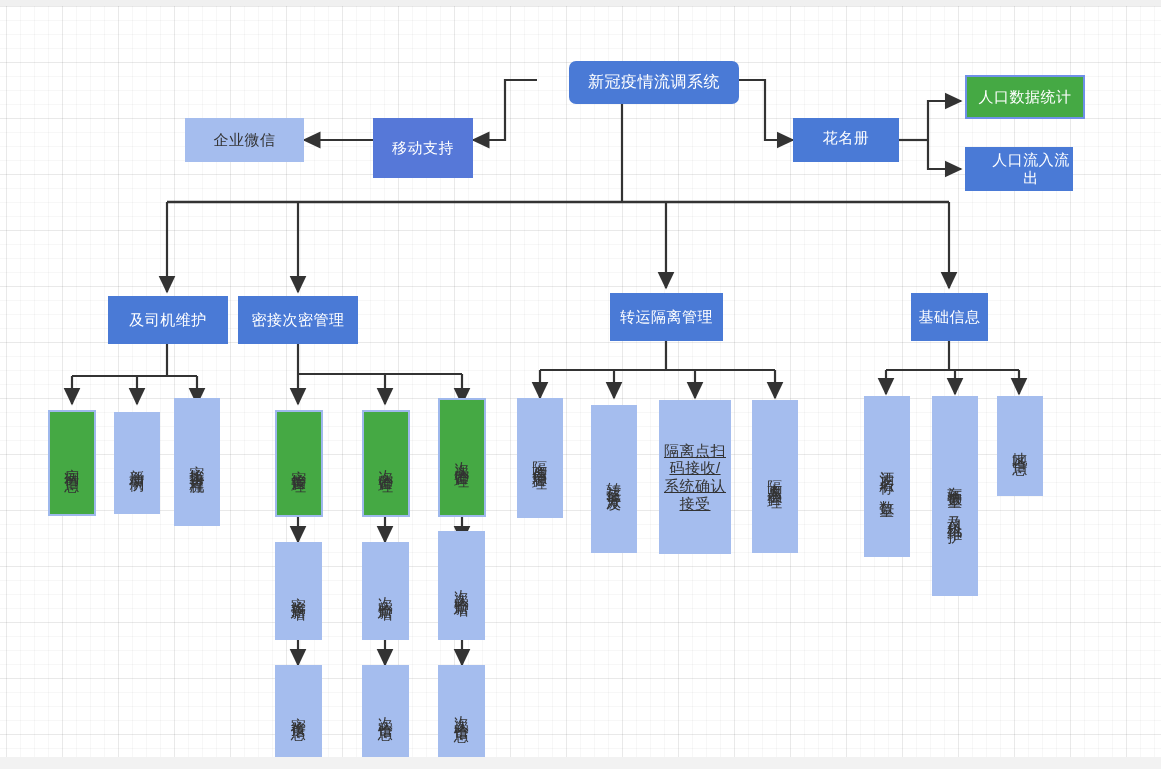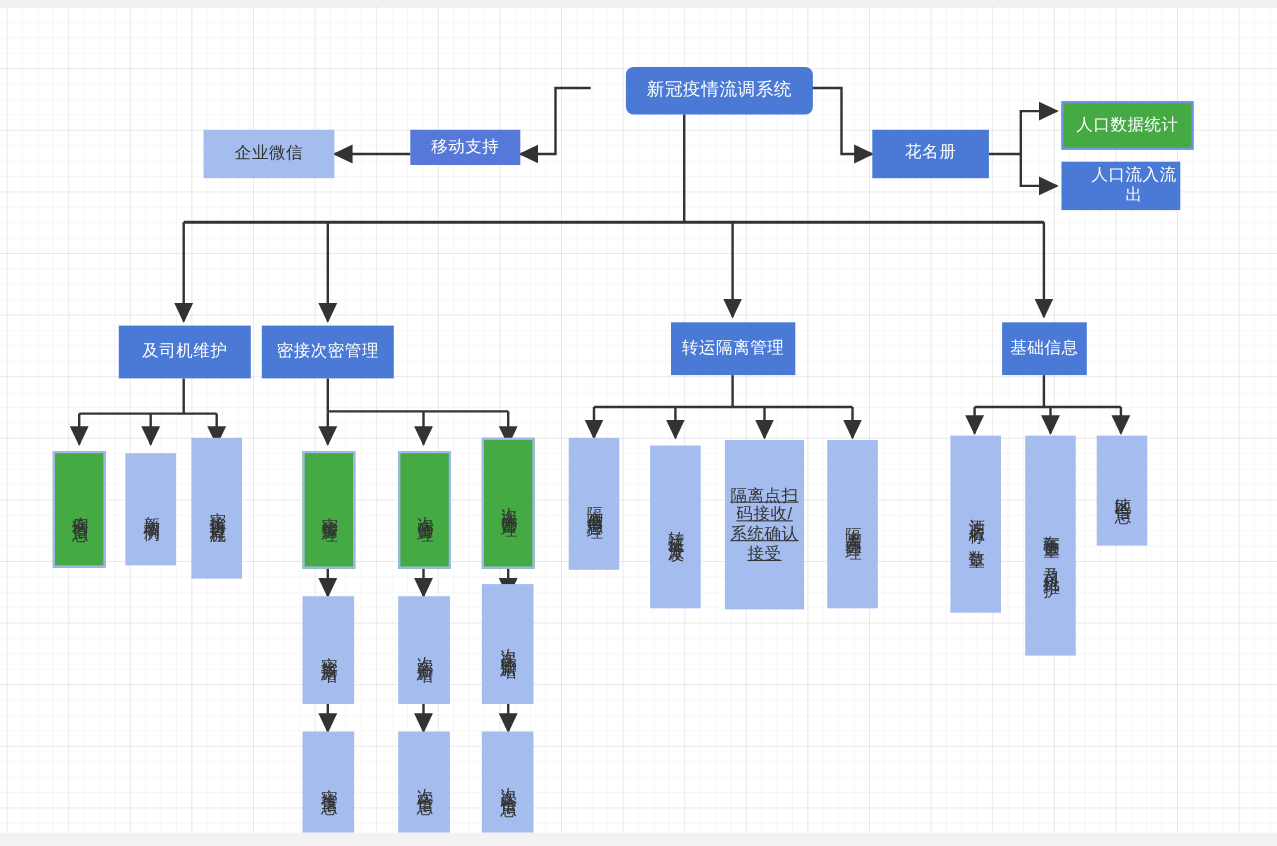--- a/index.html
+++ b/index.html
@@ -107,27 +107,27 @@
       <path d="M949,341 L949,370"></path>
       <path d="M886,370 L1019,370"></path>
       <path d="M886,370 L886,394" marker-end="url(#ar)"></path>
       <path d="M955,370 L955,394" marker-end="url(#ar)"></path>
       <path d="M1019,370 L1019,394" marker-end="url(#ar)"></path>
     </g>
   </svg>
 
   <div class="node n-root" style="left:537px;top:61px;width:170px;height:43px;margin-left:32px;">新冠疫情流调系统</div>
 
-  <div class="node n-blue2" style="left:373px;top:118px;width:100px;height:32px;">移动支持</div>
+  <div class="node n-blue2" style="left:373px;top:118px;width:100px;height:60px;">移动支持</div>
 
   <div class="node n-light" style="left:185px;top:118px;width:119px;height:44px;">企业微信</div>
 
   <div class="node n-blue" style="left:793px;top:118px;width:106px;height:44px;font-family:Liberation Mono, monospace;">花名册</div>
 
-  <div class="node n-green" style="left:965px;top:92px;width:120px;height:44px;">人口数据统计</div>
+  <div class="node n-green" style="left:965px;top:75px;width:120px;height:44px;">人口数据统计</div>
 
   <div class="node n-blue" style="left:965px;top:147px;width:108px;height:44px;padding-left:24px;">人口流入流出</div>
 
   <div class="node n-blue" style="left:108px;top:296px;width:120px;height:48px;">及司机维护</div>
 
   <div class="node n-blue" style="left:238px;top:296px;width:120px;height:48px;">密接次密管理</div>
 
   <div class="node n-blue" style="left:610px;top:293px;width:113px;height:48px;">转运隔离管理</div>
 
   <div class="node n-blue" style="left:911px;top:293px;width:77px;height:48px;">基础信息</div>

